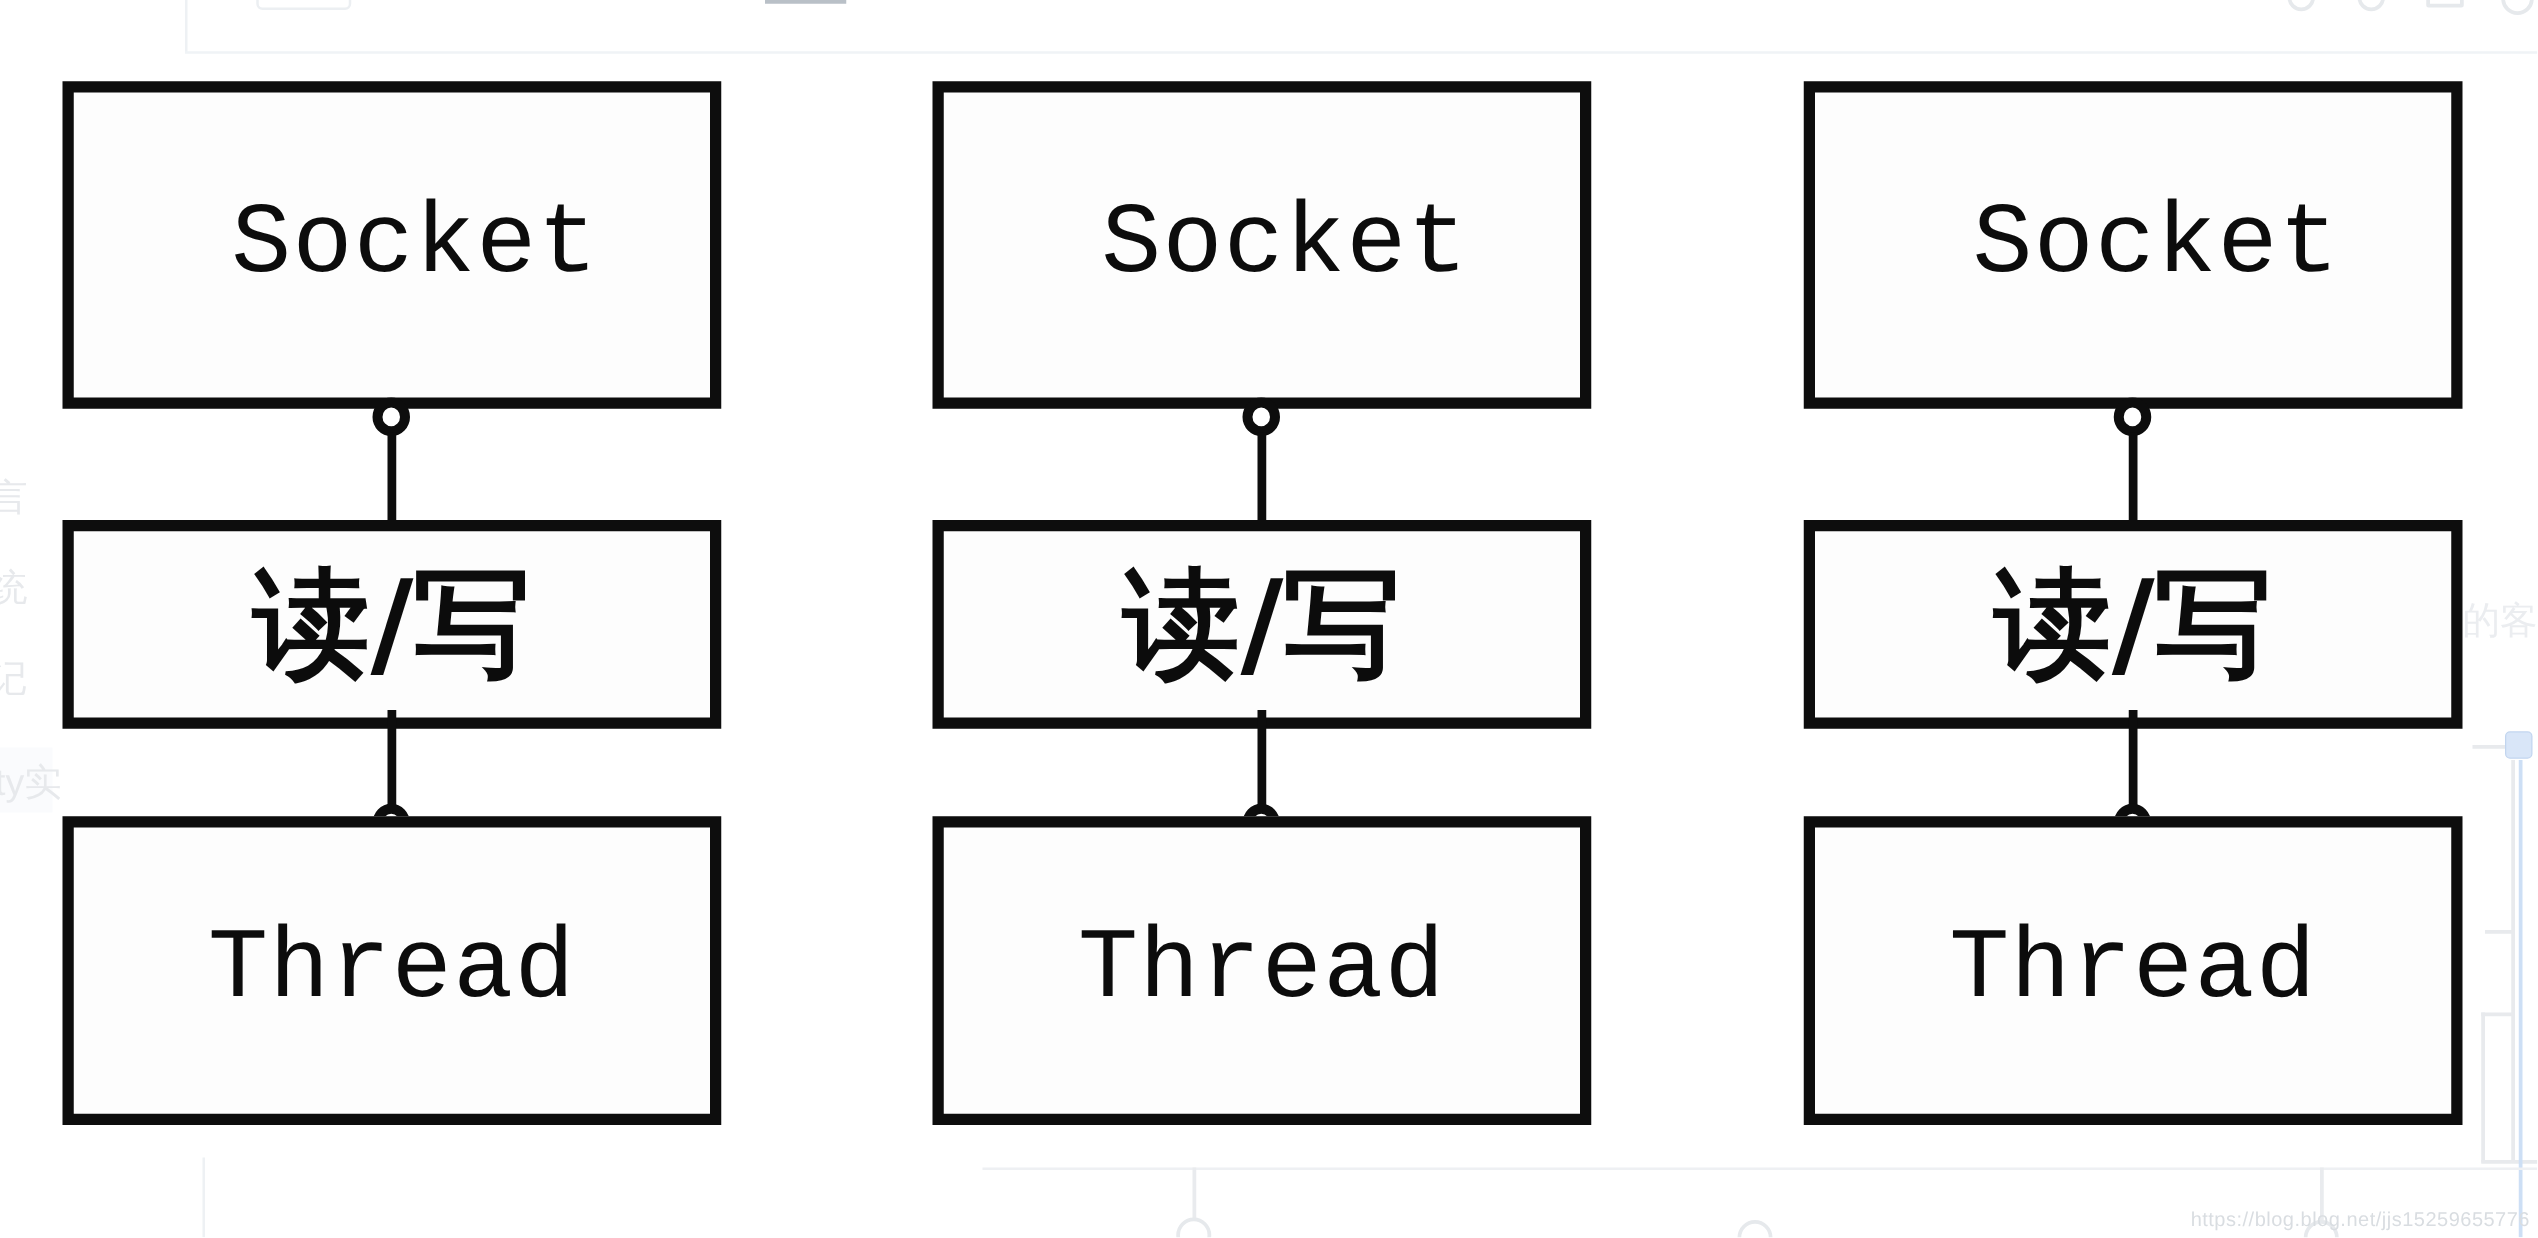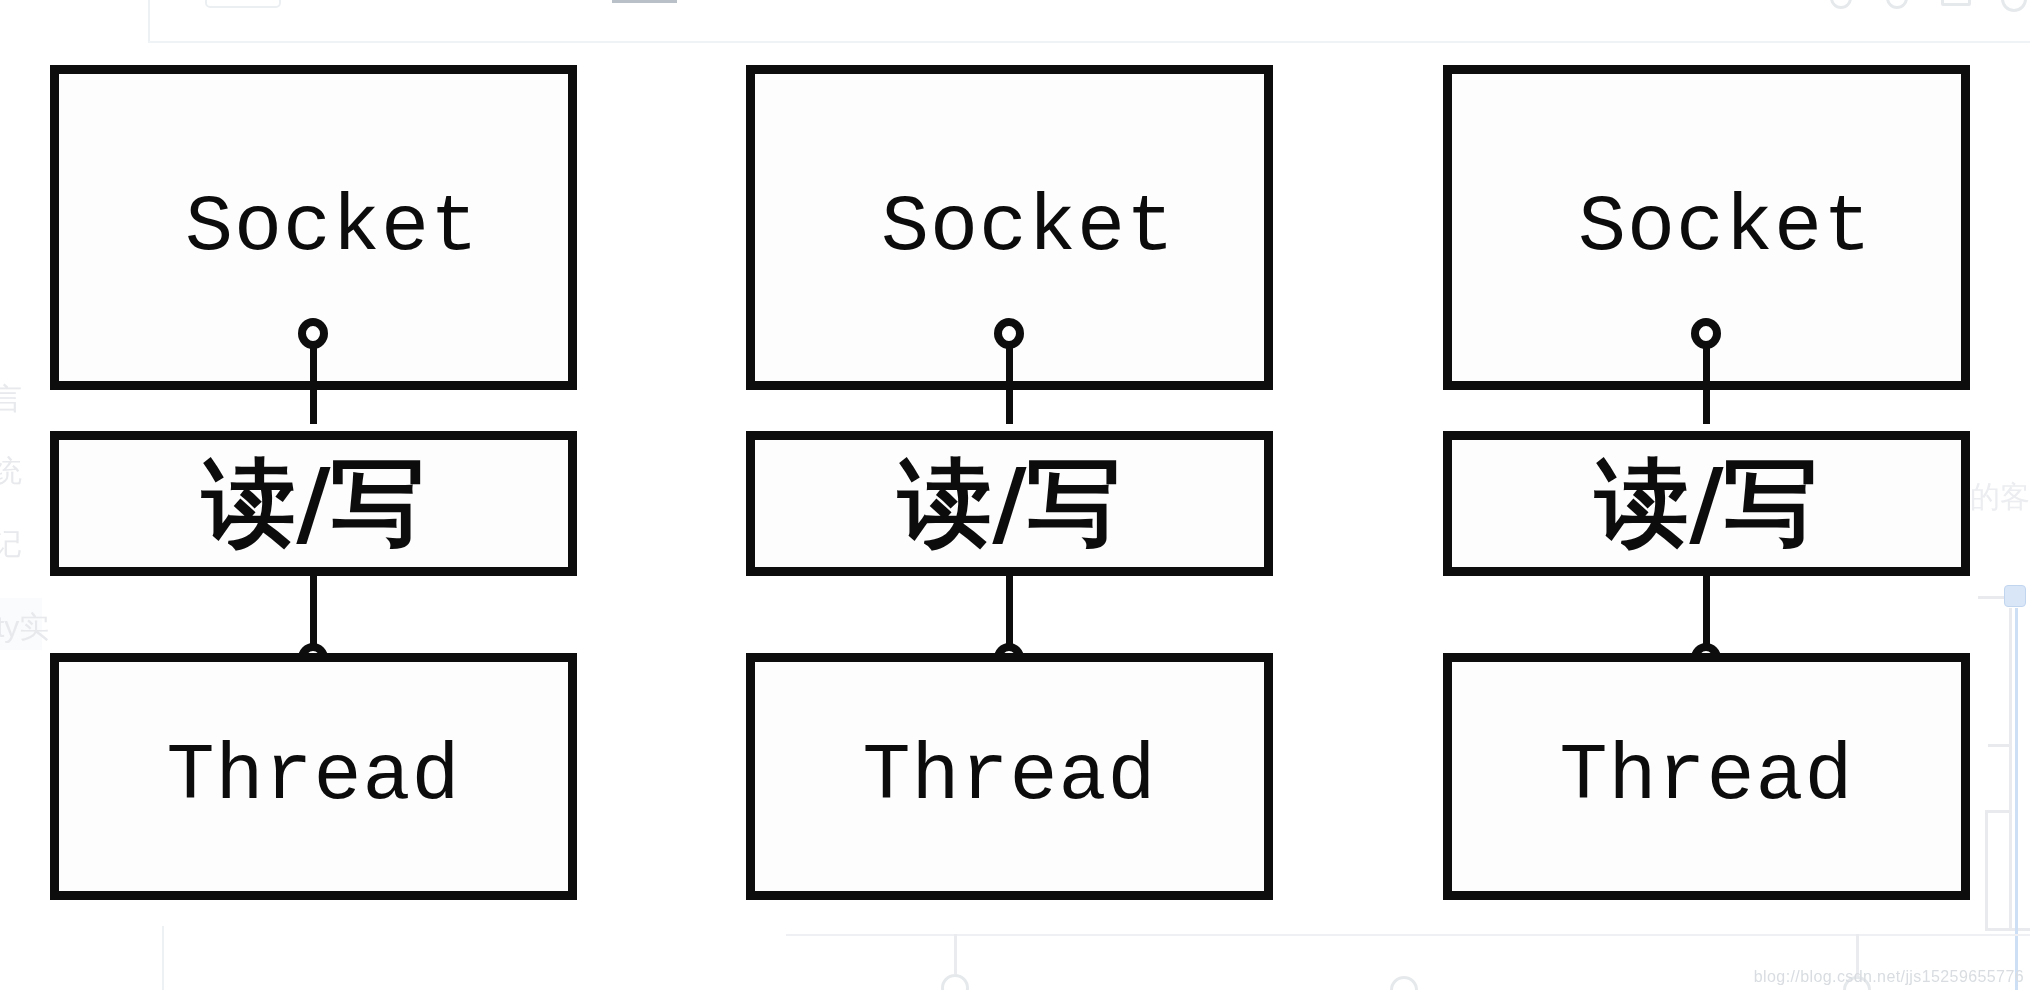--- a/index.html
+++ b/index.html
@@ -31,22 +31,22 @@
   .col{position:absolute;top:65px;width:527px;height:857px;}
   .col-1{left:50px;}
   .col-2{left:746px;}
   .col-3{left:1443px;}
 
   .dbox{
     position:absolute;left:0;width:527px;box-sizing:border-box;
     background:#fdfdfd;border:9px solid #0d0d0d;
     display:flex;align-items:center;justify-content:center;
   }
-  .box-top{top:0;height:325px;padding-left:37px;}
-  .box-mid{top:366px;height:145px;}
+  .box-top{top:0;height:262px;padding-left:37px;}
+  .box-mid{top:351px;height:167px;}
   .box-bot{top:588px;height:247px;}
 
   .vline{position:absolute;left:260px;width:7px;background:#0d0d0d;}
   .vl1{top:281px;height:78px;}
   .vl2{top:503px;height:76px;}
 
   .ccircle{
     position:absolute;left:248px;width:30px;height:31px;box-sizing:border-box;
     border:8px solid #0d0d0d;border-radius:50%;background:#ffffff;
   }
@@ -95,21 +95,21 @@
   <div class="blue-vline" style="left:2015px;top:608px;width:3px;height:382px;"></div>
 
   <div class="rem" style="left:786px;top:934px;width:1244px;height:2px;background:#eef0f3;"></div>
   <div class="rem rem-line" style="left:162px;top:926px;width:2px;height:64px;"></div>
   <div class="rem" style="left:954px;top:934px;width:3px;height:42px;background:#e9ebee;"></div>
   <div class="rem rem-outline rem-circle" style="left:941px;top:974px;width:28px;height:28px;"></div>
   <div class="rem" style="left:1856px;top:934px;width:3px;height:44px;background:#e9ebee;"></div>
   <div class="rem rem-outline rem-circle" style="left:1843px;top:976px;width:28px;height:28px;"></div>
   <div class="rem rem-outline rem-circle" style="left:1390px;top:976px;width:28px;height:28px;"></div>
 
-  <div class="watermark">blog://blog.csdn.net/jjs15259655776</div>
+  <div class="watermark">https://blog.blog.net/jjs15259655776</div>
 
   <div>
 
     <div class="col col-1">
       <div class="dbox box-top">
         <span class="mono-label">Socket</span>
       </div>
       <div class="ccircle c1"></div>
       <div class="vline vl1"></div>
       <div class="dbox box-mid">

